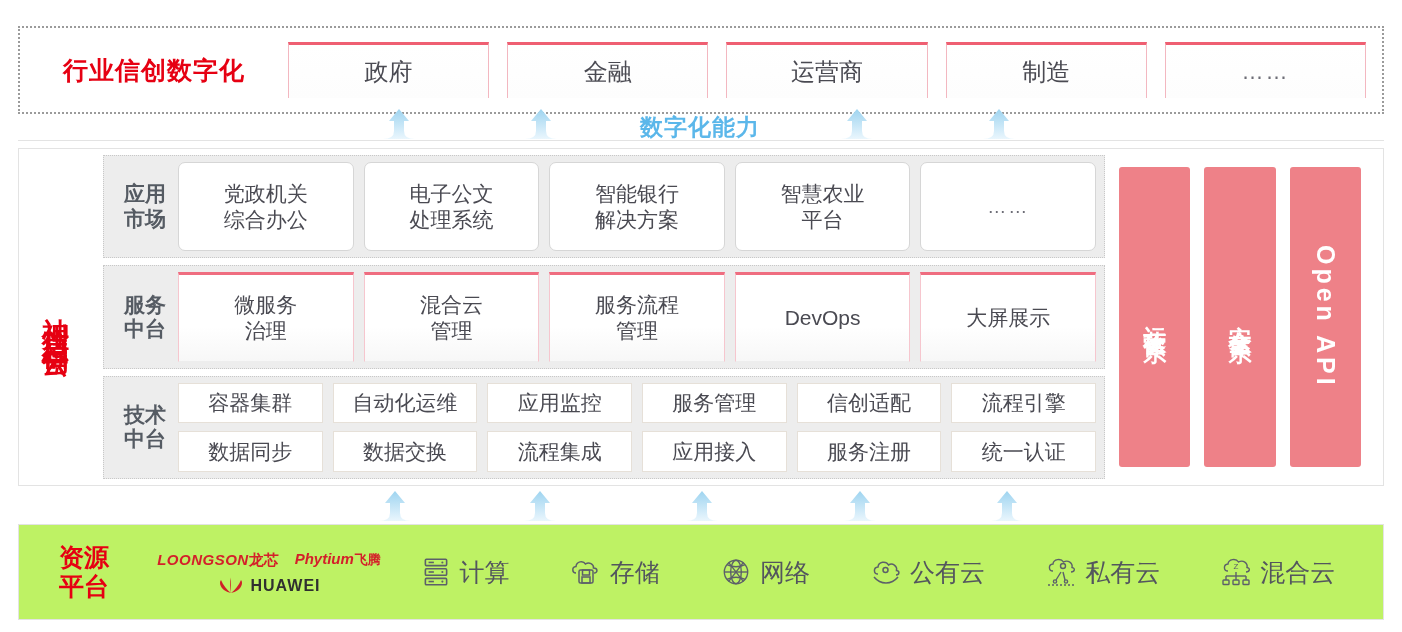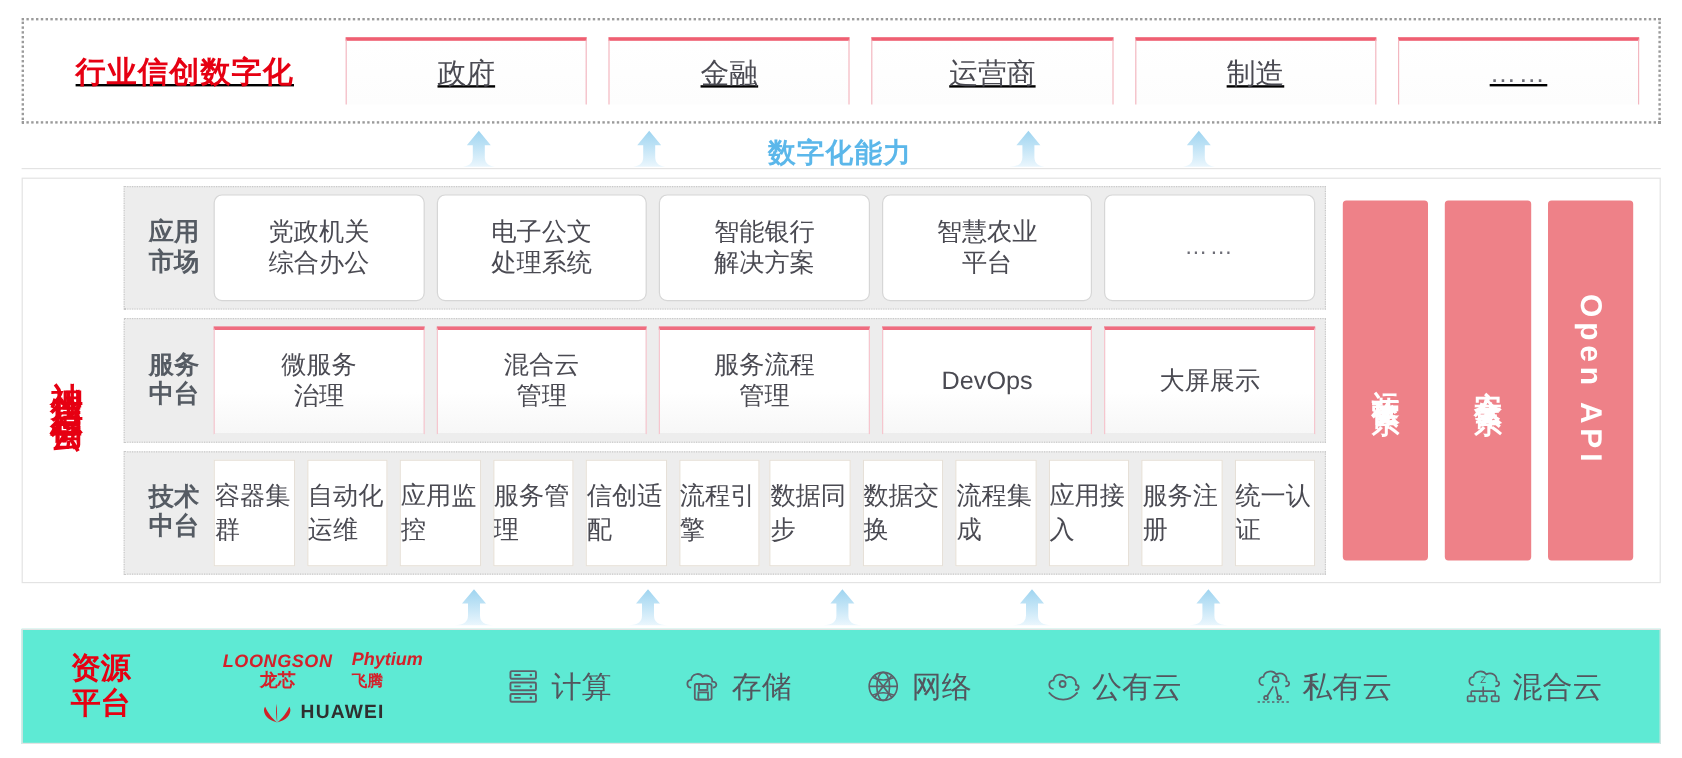--- a/index.html
+++ b/index.html
@@ -6,24 +6,24 @@
   html, body {
     width: 1402px; height: 632px;
     background: #ffffff;
     font-family: "Liberation Sans", "DejaVu Sans", sans-serif;
     overflow: hidden;
   }
   .page { position: relative; width: 1402px; height: 632px; background:#fff; }
 
   
   .industry-band {
-    position: absolute; left: 18px; top: 15px;
+    position: absolute; left: 18px; top: 26px;
     width: 1366px; height: 88px;
     border: 2px dotted #9b9b9b;
-    display: flex; align-items: center; text-decoration: underline;
+    display: flex; align-items: center;
   }
   .industry-title {
     width: 268px; text-align: center;
     color: #e60012; font-weight: bold; font-size: 25px;
     letter-spacing: 1px;
   }
   .industry-boxes { flex: 1; display: flex; gap: 18px; padding-right: 16px; height: 56px; }
   .ind-box {
     flex: 1; position: relative;
     background: linear-gradient(#ffffff, #fdfdfd);
@@ -94,21 +94,21 @@
     flex:1; background: linear-gradient(#ffffff 60%, #f7f7f7);
     border-top: 3px solid #ef6d80;
     border-left: 1px solid #f6c6ce;
     border-right: 1px solid #f6c6ce;
     border-bottom: 1px solid #ededed;
     display:flex; align-items:center; justify-content:center;
     text-align:center; font-size: 21px; color:#4a4a52; line-height:1.22;
   }
 
   
-  .tech-grid { flex:1; display:flex; flex-direction:row; gap: 8px; height:100%;border-radius:18px; }
+  .tech-grid { flex:1; display:flex; flex-direction:column; gap: 8px; height:100%;border-radius:18px; }
   .tech-line { flex:1; display:flex; gap: 10px; }
   .cell-tech {
     flex:1; background:#ffffff; border: 1px solid #e6e0d8;
     display:flex; align-items:center; justify-content:center;
     font-size: 21px; color:#4a4a52;
   }
 
   
   .pillars { width: 262px; flex-shrink:0; display:flex; gap: 14px; padding: 12px 14px 12px 6px; }
   .pillar {
@@ -122,36 +122,36 @@
   }
   .pillar .vtxt.latin {
     writing-mode: vertical-rl; text-orientation: mixed;
     font-size: 25px; letter-spacing: 4px;
   }
 
   
   .resource-band {
     position: absolute; left: 18px; top: 524px;
     width: 1366px; height: 96px;
-    border: 1px solid #e3e3e3; background:#5eead4;
+    border: 1px solid #e3e3e3; background:#bef264;
     display:flex; align-items:center;
   }
   .res-title {
     width: 130px; text-align:center; color:#e60012;
     font-weight:bold; font-size: 25px; line-height:1.18;
   }
   .logos { width: 240px; display:flex; flex-direction:column; align-items:center; gap: 8px; }
   .logo-row { display:flex; align-items:center; justify-content:center; gap: 16px; }
-  .logo-loongson { display:flex; flex-direction:column; align-items:center; line-height:1; }
+  .logo-loongson { display:flex; flex-direction:row; align-items:center; line-height:1; }
   .logo-loongson .ls-en {
     font-size: 15px; font-weight:bold; font-style: italic; color:#d4202a;
     letter-spacing: 0.5px;
   }
   .logo-loongson .ls-cn { font-size: 15px; color:#d4202a; font-weight:bold; margin-top:1px; }
-  .logo-phytium { display:flex; align-items:baseline; gap:1px;flex-direction:column; }
+  .logo-phytium { display:flex; align-items:baseline; gap:1px; }
   .logo-phytium .ph-en { font-size: 15px; font-weight:bold; font-style:italic; color:#d4202a; }
   .logo-phytium .ph-cn { font-size: 13px; font-weight:bold; color:#d4202a; }
   .logo-huawei { display:flex; align-items:center; gap: 7px; }
   .hw-mark { width: 26px; height: 17px; position:relative; }
   .logo-huawei .hw-txt { font-size: 16px; font-weight:bold; color:#2f2f2f; letter-spacing:1px; }
 
   .res-items { flex:1; display:flex; align-items:center; justify-content:space-around; padding-right: 18px; }
   .res-item { display:flex; align-items:center; gap: 7px; }
   .res-item .ico { width: 34px; height: 34px; display:block; }
   .res-item .lbl { font-size: 25px; color:#53565e; }

